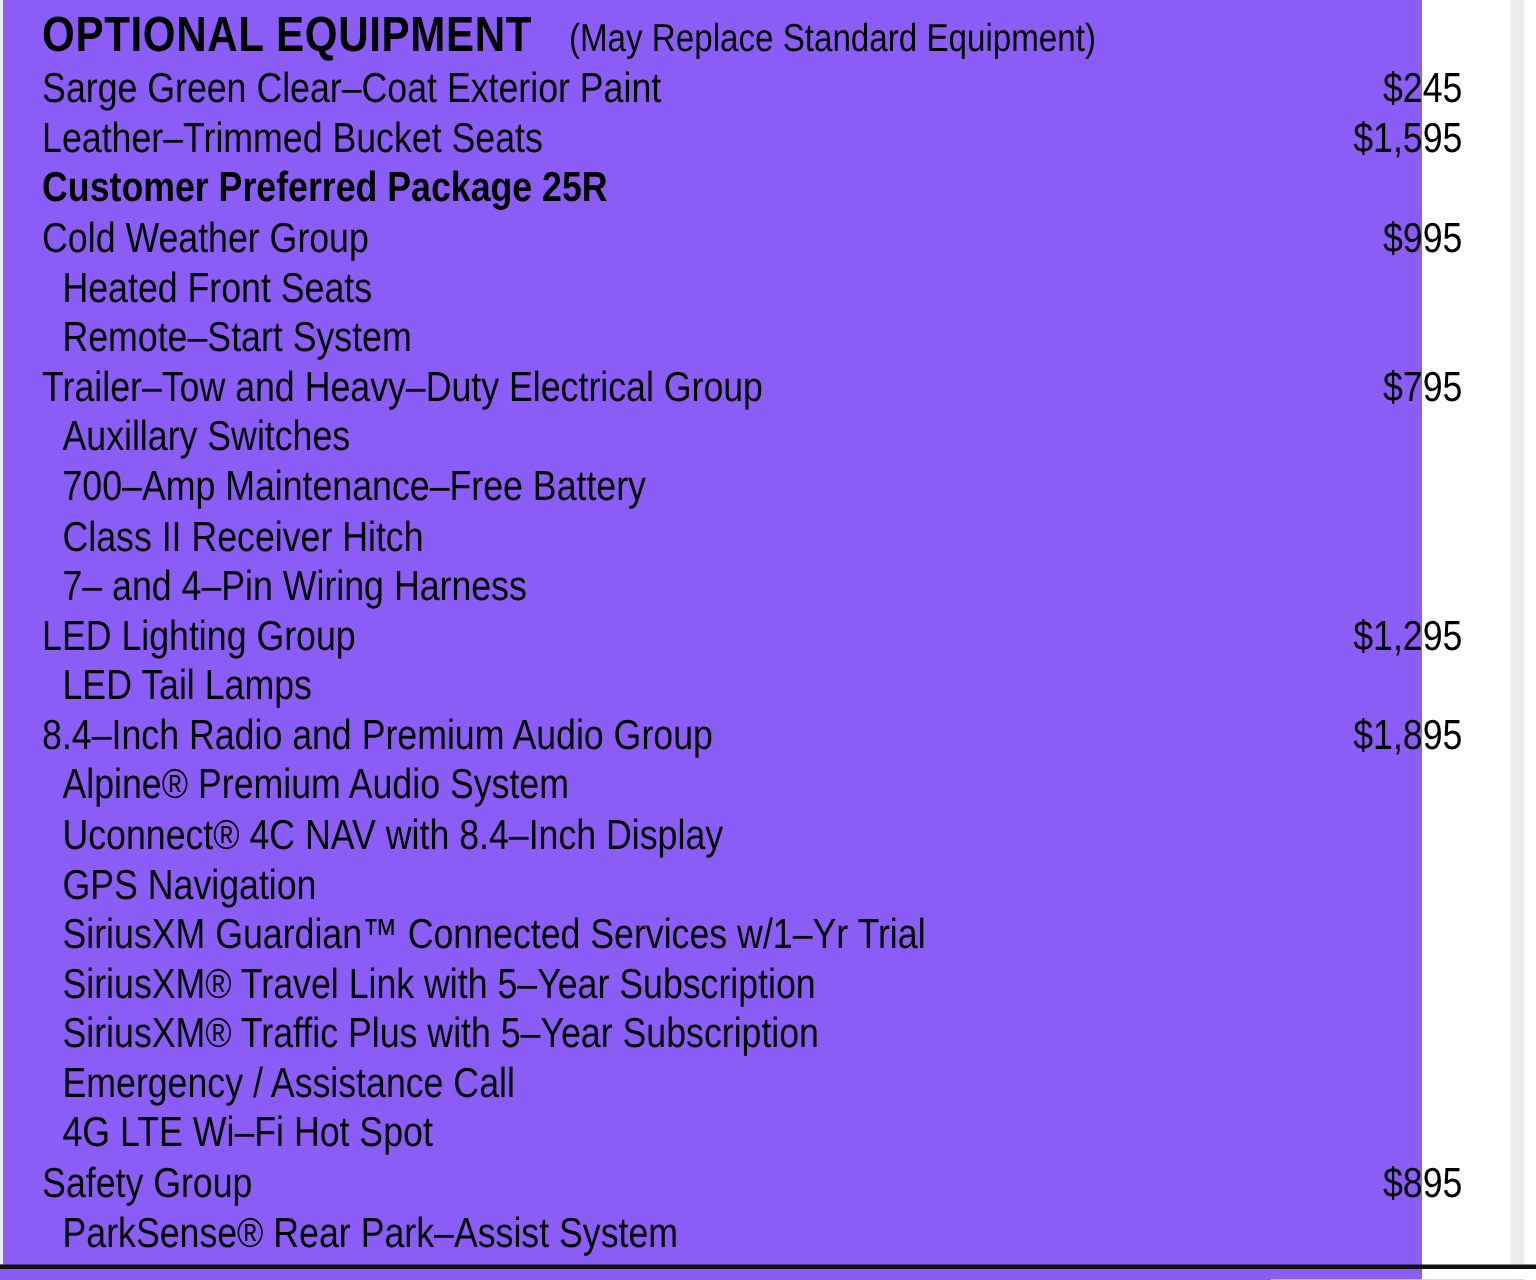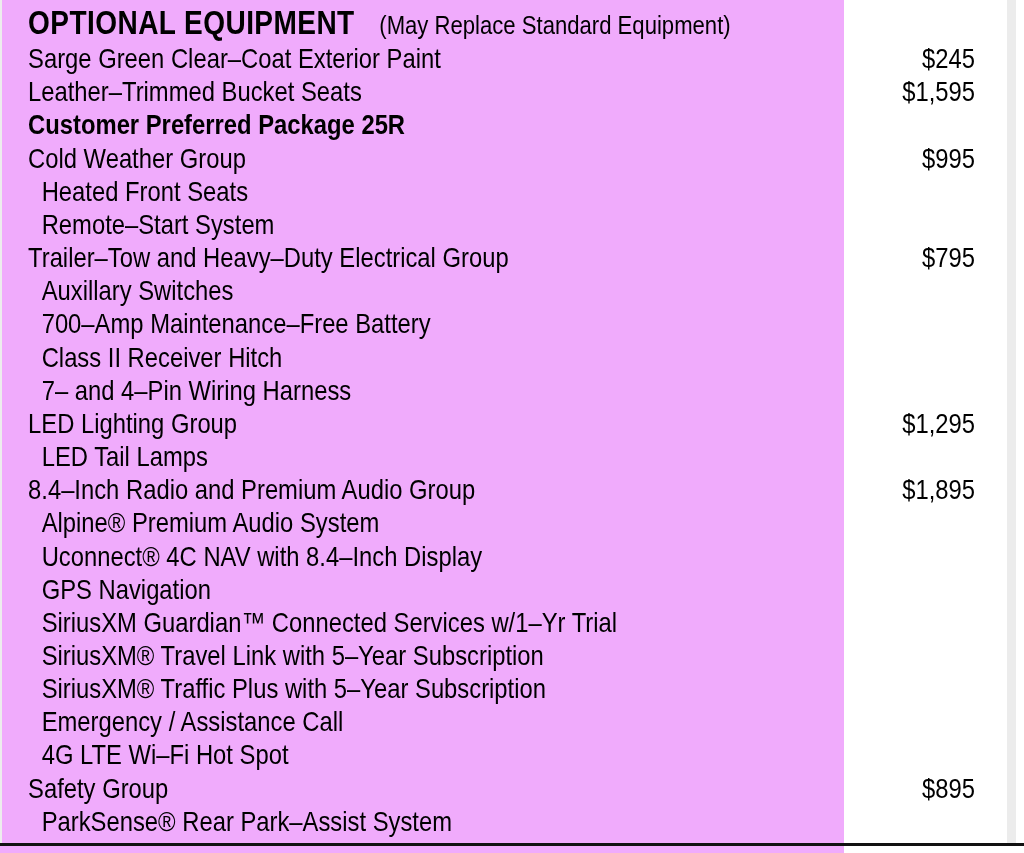--- a/index.html
+++ b/index.html
@@ -7,23 +7,23 @@
     padding: 0;
     width: 1024px;
     height: 853px;
     background: #ffffff;
     overflow: hidden;
     font-family: "Liberation Sans", sans-serif;
     color: #000000;
   }
   .page {
     position: relative;
-    width: 844px;
+    width: 948px;
     height: 853px;
-    background: #f0abfc;
+    background: #8b5cf6;
   }
   
   .scale-wrap {
     width: 1205px;
     transform: scaleX(0.85);
     transform-origin: 0 0;
     box-sizing: border-box;
     padding: 6px 58px 0 33px;
   }
   .header-row {

